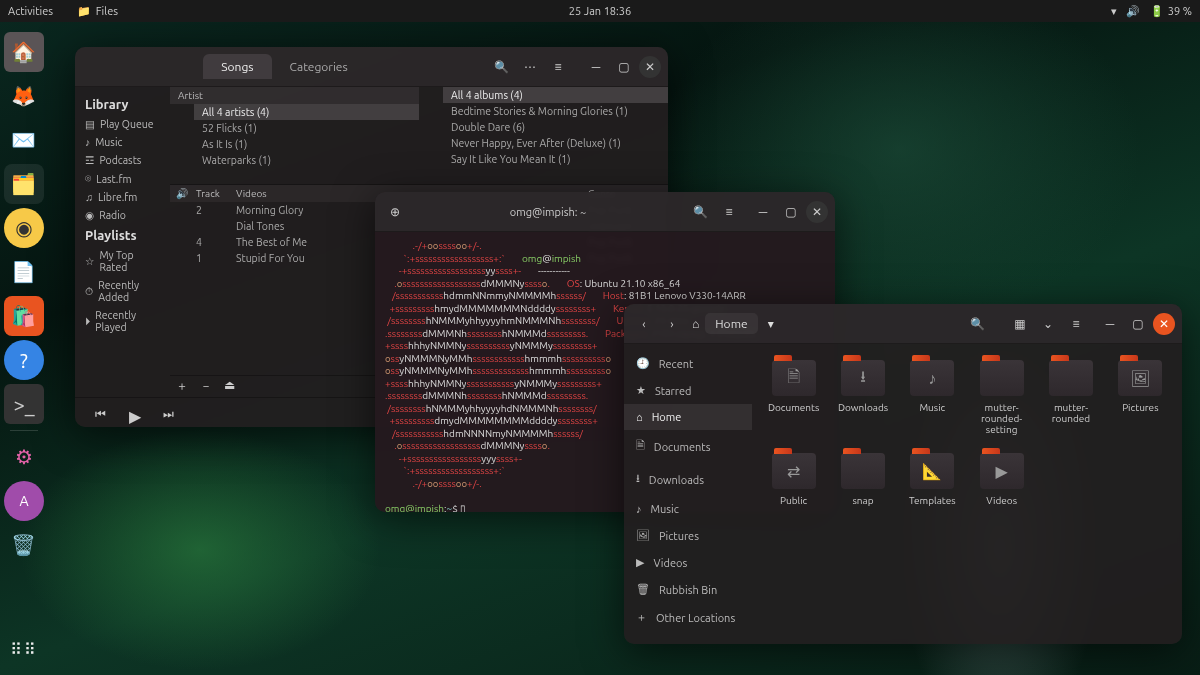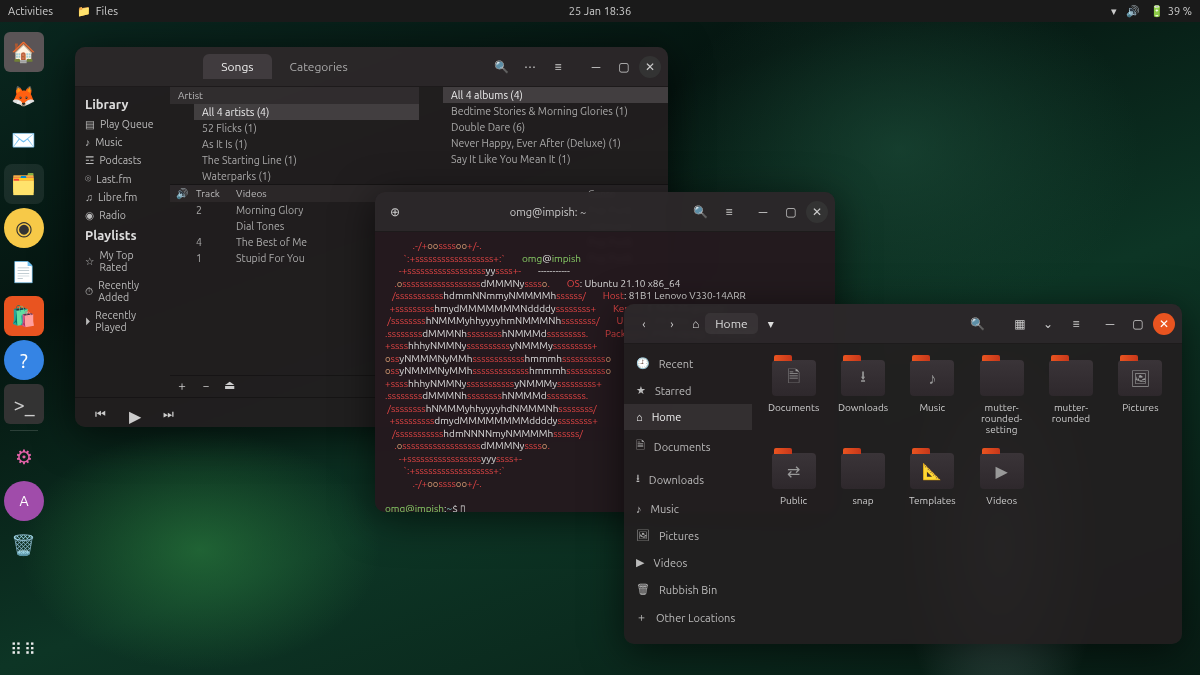--- a/index.html
+++ b/index.html
@@ -191,21 +191,20 @@
         </div>
     </div>
     <div class="cols">
       <div class="top-panes">
         <div class="pane">
           <div class="ph">Artist</div>
           <div id="artist-rows">
               <div class="row sel">All 4 artists (4)</div>
               <div class="row ">52 Flicks (1)</div>
               <div class="row ">As It Is (1)</div>
-              <div class="row ">The Starting Line (1)</div>
               <div class="row ">Waterparks (1)</div>
             </div>
         </div>
         <div class="pane">
           <div id="album-rows">
               <div class="row sel">All 4 albums (4)</div>
               <div class="row ">Bedtime Stories &amp; Morning Glories (1)</div>
               <div class="row ">Double Dare (6)</div>
               <div class="row ">Never Happy, Ever After (Deluxe) (1)</div>
               <div class="row ">Say It Like You Mean It (1)</div>

